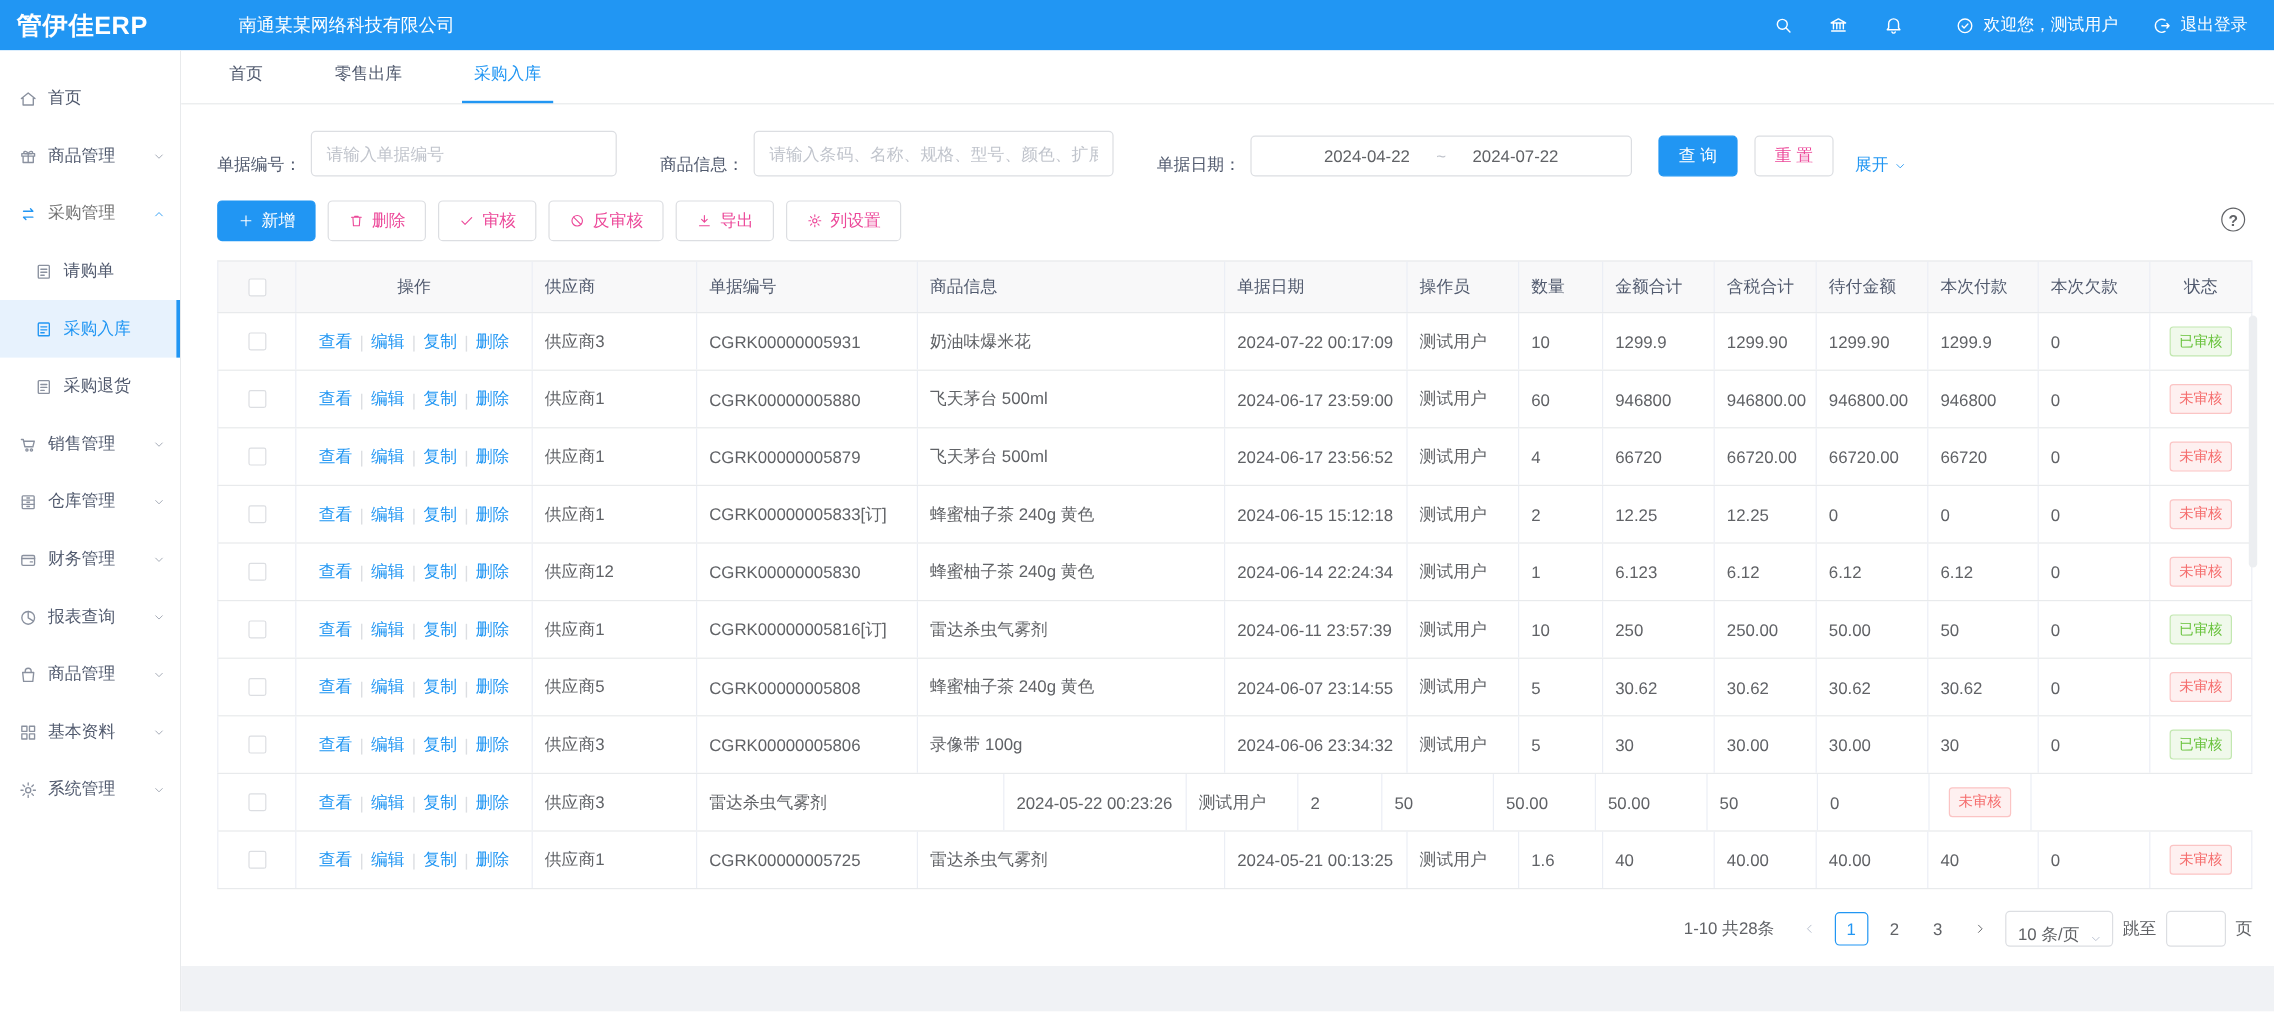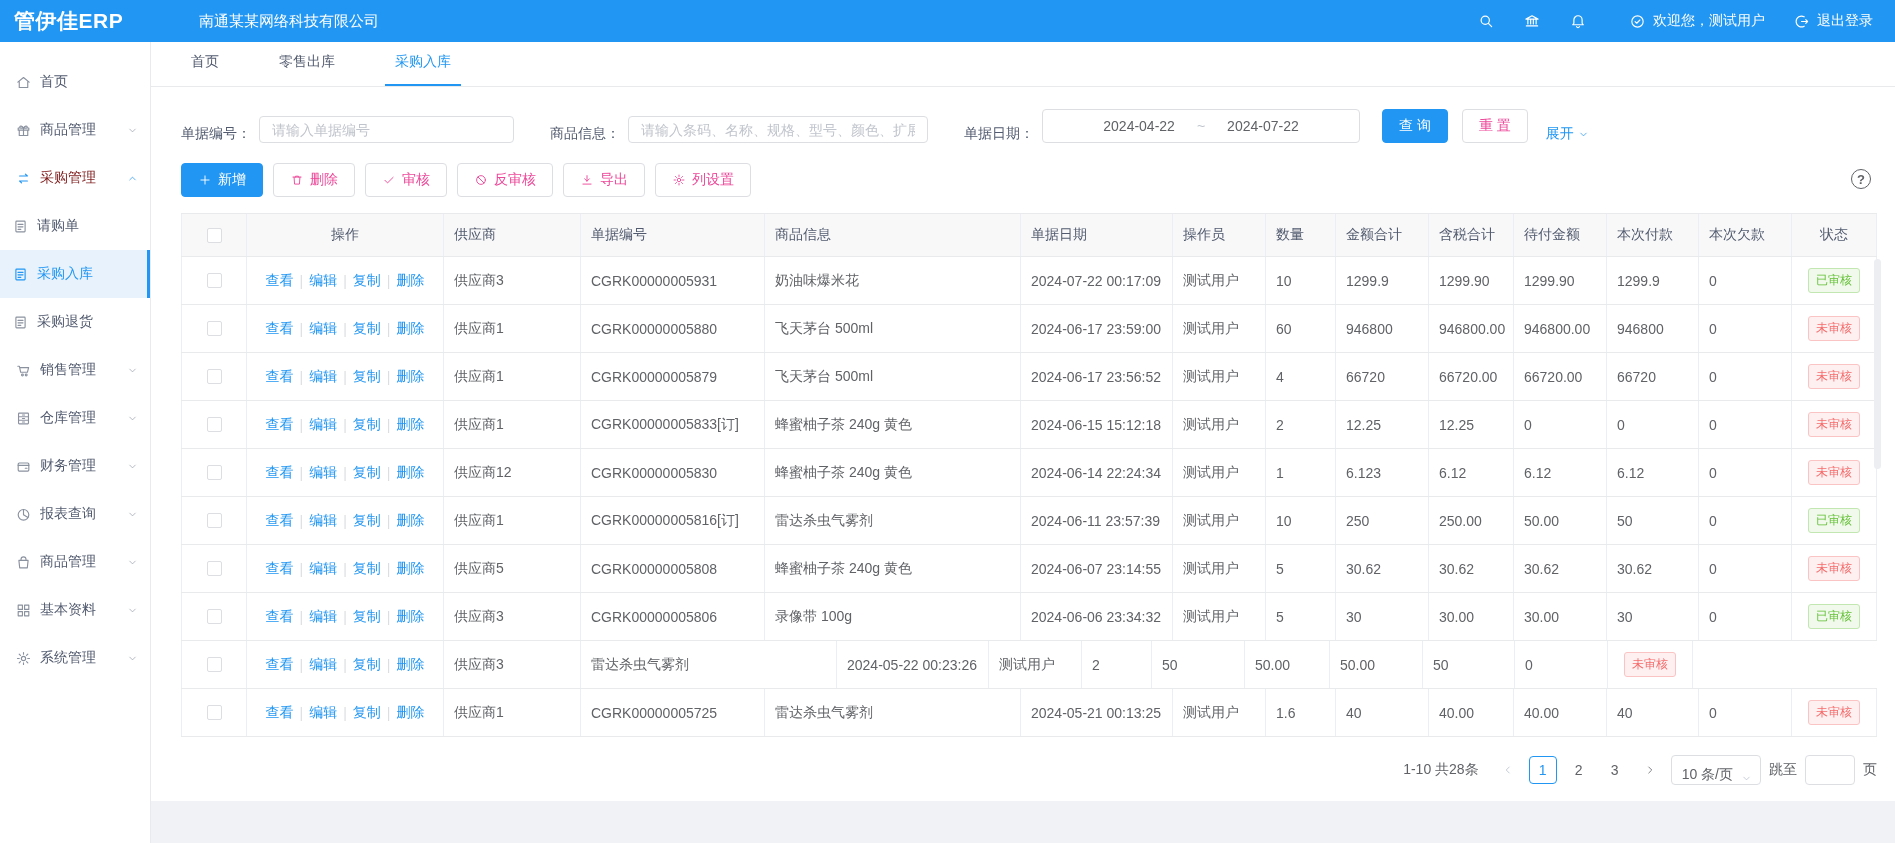--- a/index.html
+++ b/index.html
@@ -20,36 +20,36 @@
   .tb-user svg,.tb-logout svg { width:17px; height:17px; }
 
   
   .sidebar { position:absolute; top:42px; left:0; bottom:0; width:151px; background:#fff; border-right:1px solid #e8eaec; padding-top:16px; }
   .side-item { height:48px; display:flex; align-items:center; padding-left:15px; cursor:pointer; color:#515a6e; position:relative; }
   .side-item .icon { width:17px; height:17px; color:#8a919f; margin-right:8px; flex:none; }
   .side-item .icon svg { width:17px; height:17px; }
   .side-item .lbl { font-size:14px; white-space:nowrap; }
   .side-item .chev { margin-left:auto; margin-right:12px; color:#9aa1ad; }
   .side-item .chev svg { width:11px; height:11px; }
-  .side-item.child { padding-left:12px;text-align:center; }
-  .side-item.parent-active { color:#7f1d1d; }
+  .side-item.child { padding-left:28px;text-align:center; }
+  .side-item.parent-active { color:#737373; }
   .side-item.parent-active .icon,.side-item.parent-active .chev { color:#2196f3; }
   .side-item.active { background:#e7f2fd; color:#2196f3; border-right:3px solid #2196f3; }
   .side-item.active .icon { color:#2196f3; }
 
   
   .main { position:absolute; top:42px; left:151px; right:0; bottom:0; display:flex; flex-direction:column; background:#fff; }
   .tabbar { height:45px; border-bottom:1px solid #e8eaec; display:flex; align-items:flex-end; padding-left:30px; flex:none; }
   .tab { padding:0 10px 13px; margin-right:40px; font-size:14px; color:#515a6e; cursor:pointer; border-bottom:2px solid transparent; }
   .tab.active { color:#2196f3; border-bottom-color:#2196f3; }
 
   
   .filters { display:flex; align-items:flex-end; padding:22px 18px 0 30px; flex:none; }
   .f-label { font-size:14px; color:#515a6e; margin-right:8px; white-space:nowrap; }
-  .f-input { height:27px; border:1px solid #dcdee2; border-radius:4px; padding:0 12px; font-size:14px; color:#606266; outline:none; font-family:inherit; }
+  .f-input { height:38px; border:1px solid #dcdee2; border-radius:4px; padding:0 12px; font-size:14px; color:#606266; outline:none; font-family:inherit; }
   .f-input::placeholder { color:#c0c4cc; }
   .in-billno { width:255px; margin-right:36px; }
   .in-product { width:300px; margin-right:36px; }
   .daterange { width:318px; height:34px; border:1px solid #dcdee2; border-radius:4px; display:flex; align-items:center; justify-content:center; gap:22px; color:#606266; margin-right:22px; cursor:pointer; }
   .btn { height:34px; border:1px solid #dcdee2; border-radius:4px; background:#fff; padding:0 16px; font-size:14px; color:#ec4899; cursor:pointer; display:inline-flex; align-items:center; gap:6px; font-family:inherit; white-space:nowrap; }
   .btn.primary { background:#2196f3; border-color:#2196f3; color:#fff; }
   .btn-search { margin-right:14px; }
   .expand-link { display:flex; align-items:center; gap:4px; color:#2196f3; margin-left:18px; cursor:pointer; white-space:nowrap; }
   .expand-link svg { width:11px; height:11px; }
 

